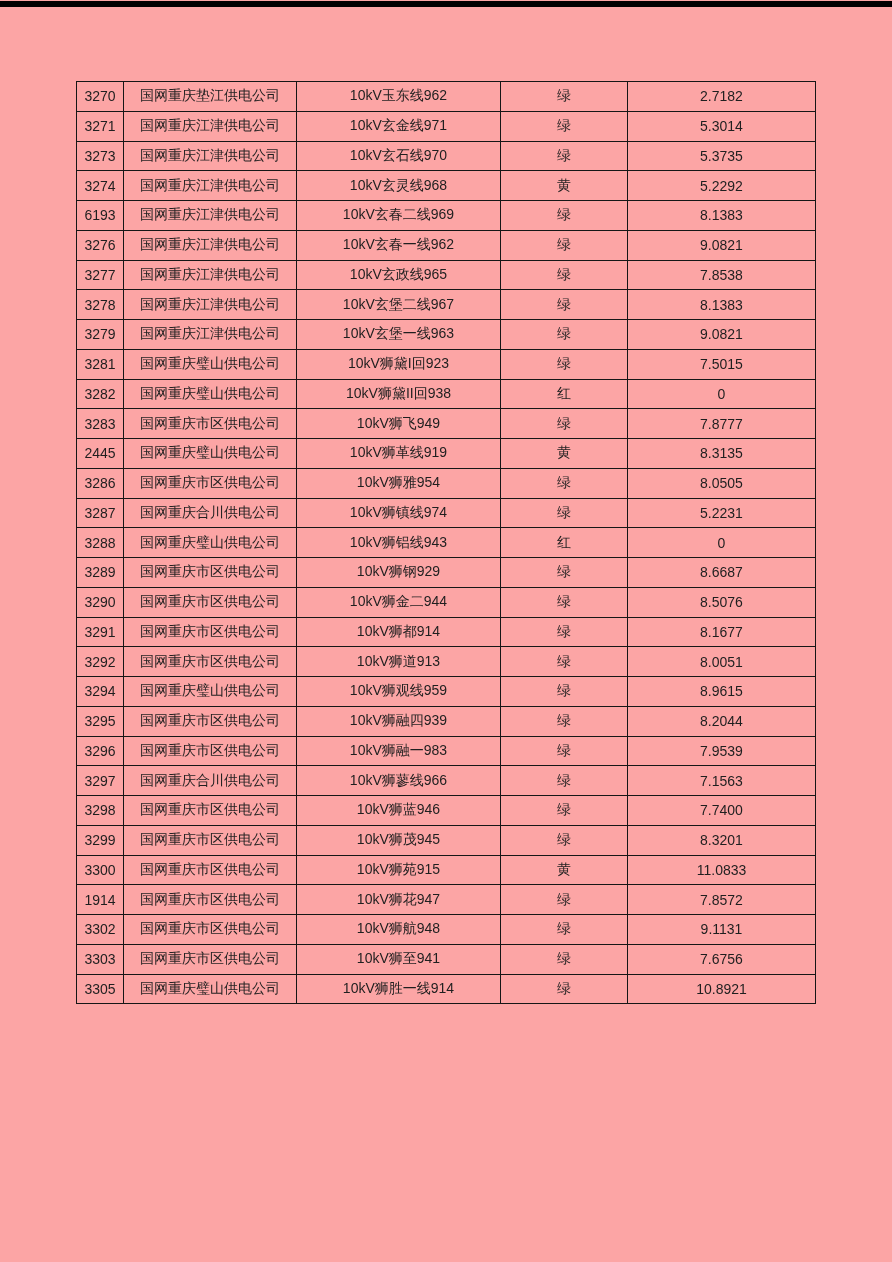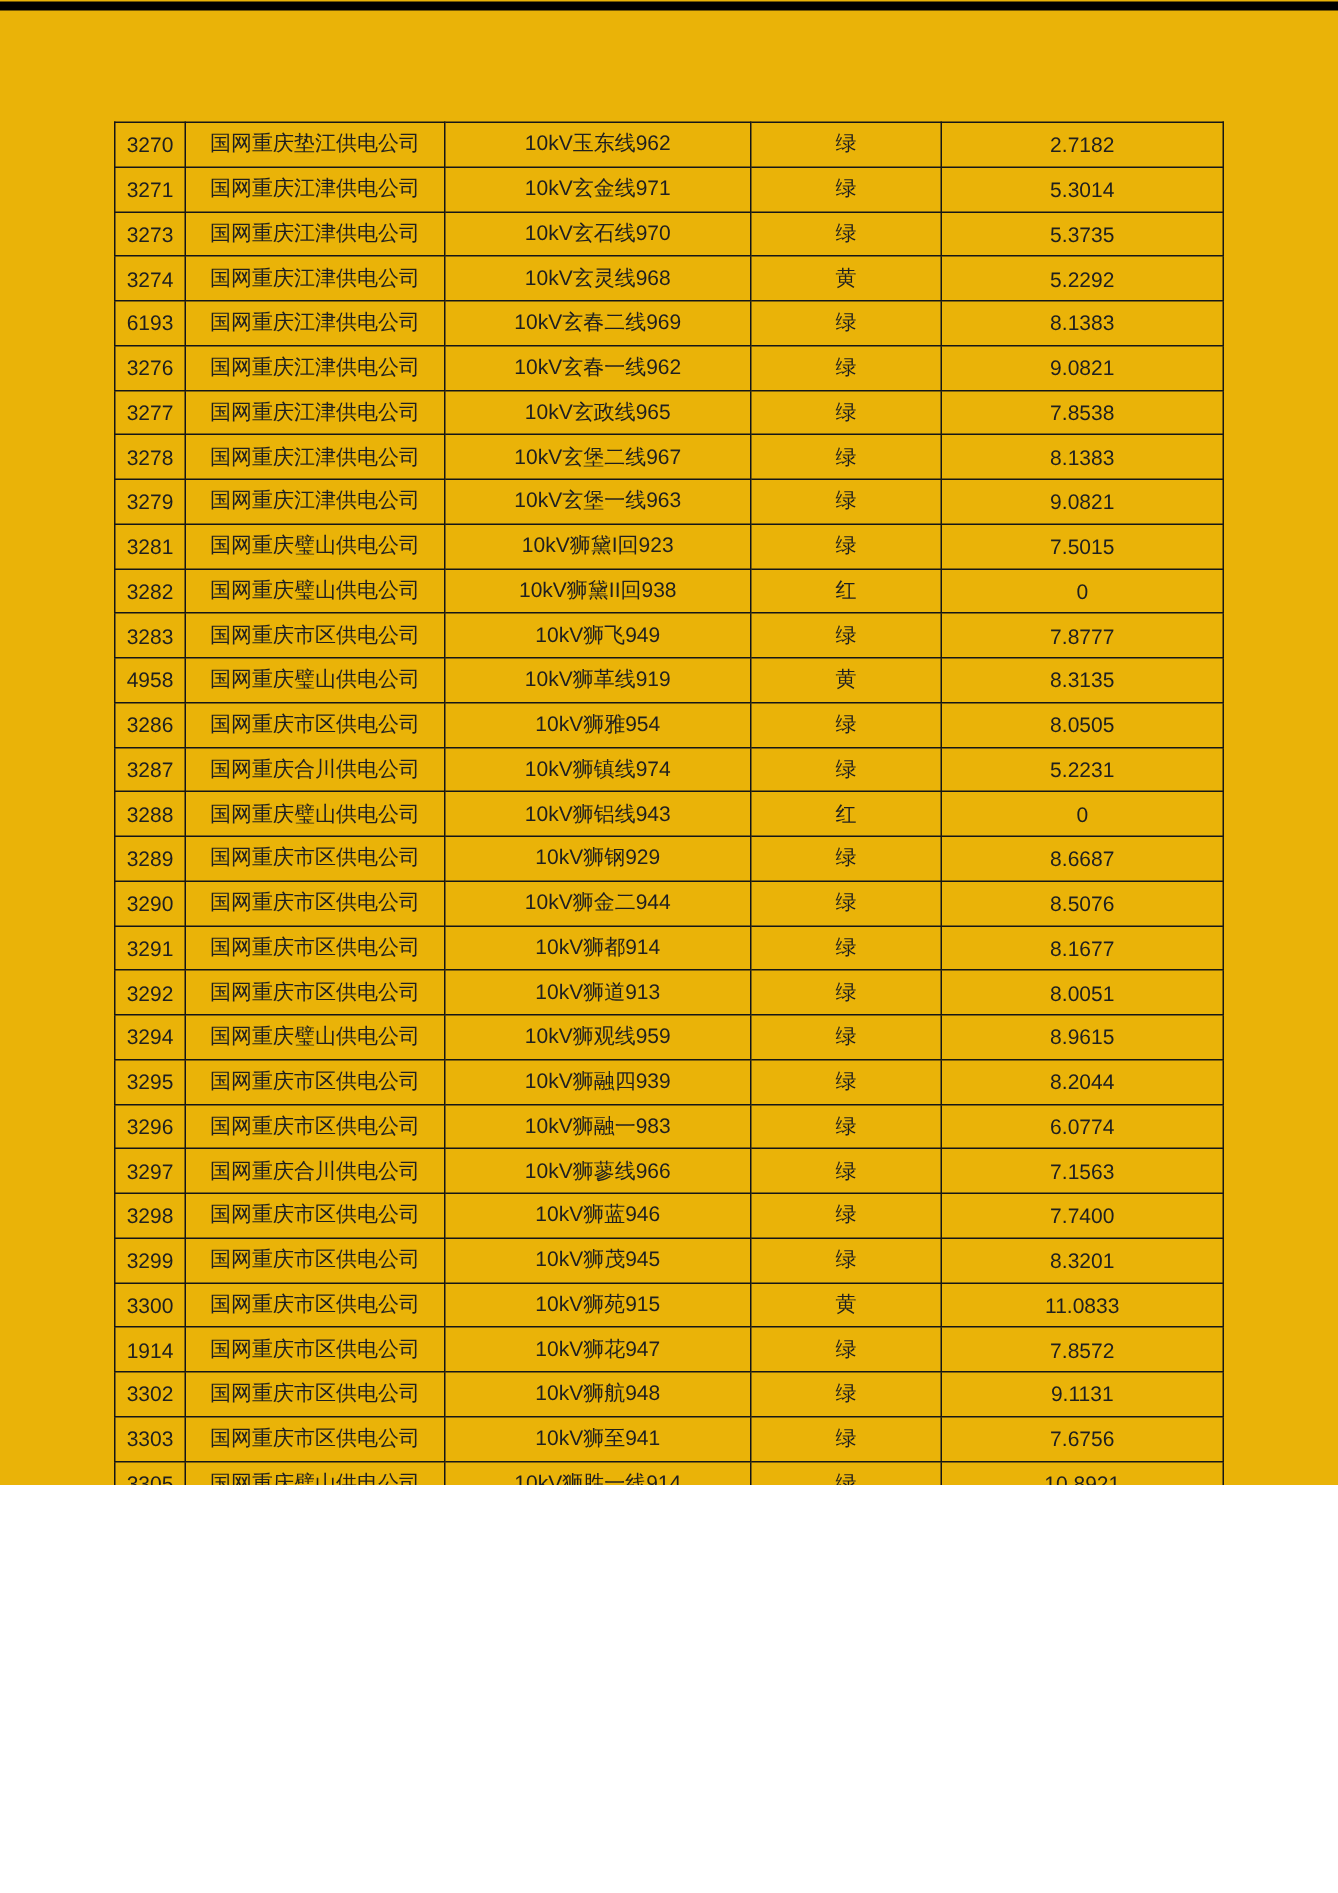--- a/index.html
+++ b/index.html
@@ -3,22 +3,22 @@
 <meta charset="utf-8">
 <style>
   html, body {
     margin: 0;
     padding: 0;
     background: #ffffff;
   }
   .viewport {
     position: relative;
     width: 892px;
-    height: 990px;
-    background: #eab308;
+    height: 1262px;
+    background: #fca5a5;
     overflow: hidden;
     font-family: "Liberation Sans", sans-serif;
   }
   .top-bar {
     position: absolute;
     top: 1px;
     left: 0;
     width: 892px;
     height: 6px;
     background: #000000;
@@ -153,21 +153,21 @@
   <tr>
     <td class="idx-cell">3283</td>
     <td>国网重庆市区供电公司</td>
     <td>10kV狮飞949</td>
     <td>绿</td>
     <td>7.8777</td>
   </tr>
 
 
   <tr>
-    <td class="idx-cell">4958</td>
+    <td class="idx-cell">2445</td>
     <td>国网重庆璧山供电公司</td>
     <td>10kV狮革线919</td>
     <td>黄</td>
     <td>8.3135</td>
   </tr>
 
   <tr>
     <td class="idx-cell">3286</td>
     <td>国网重庆市区供电公司</td>
     <td>10kV狮雅954</td>
@@ -238,21 +238,21 @@
     <td>10kV狮融四939</td>
     <td>绿</td>
     <td>8.2044</td>
   </tr>
 
   <tr>
     <td class="idx-cell">3296</td>
     <td>国网重庆市区供电公司</td>
     <td>10kV狮融一983</td>
     <td>绿</td>
-    <td>6.0774</td>
+    <td>7.9539</td>
   </tr>
 
   <tr>
     <td class="idx-cell">3297</td>
     <td>国网重庆合川供电公司</td>
     <td>10kV狮蓼线966</td>
     <td>绿</td>
     <td>7.1563</td>
   </tr>
 

